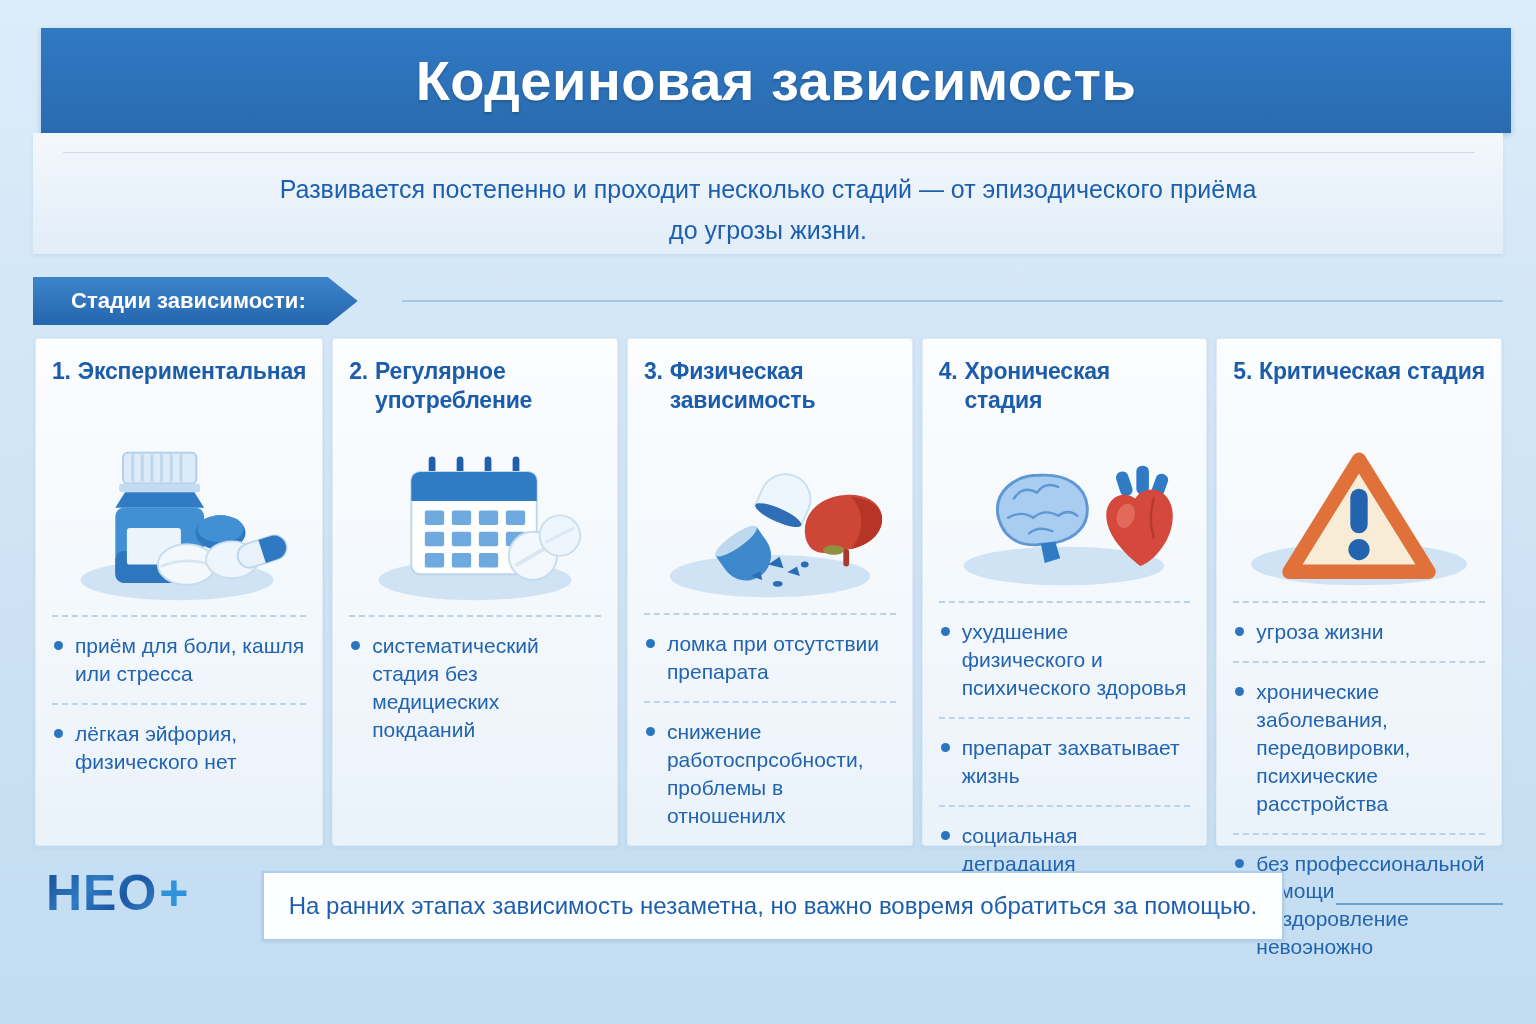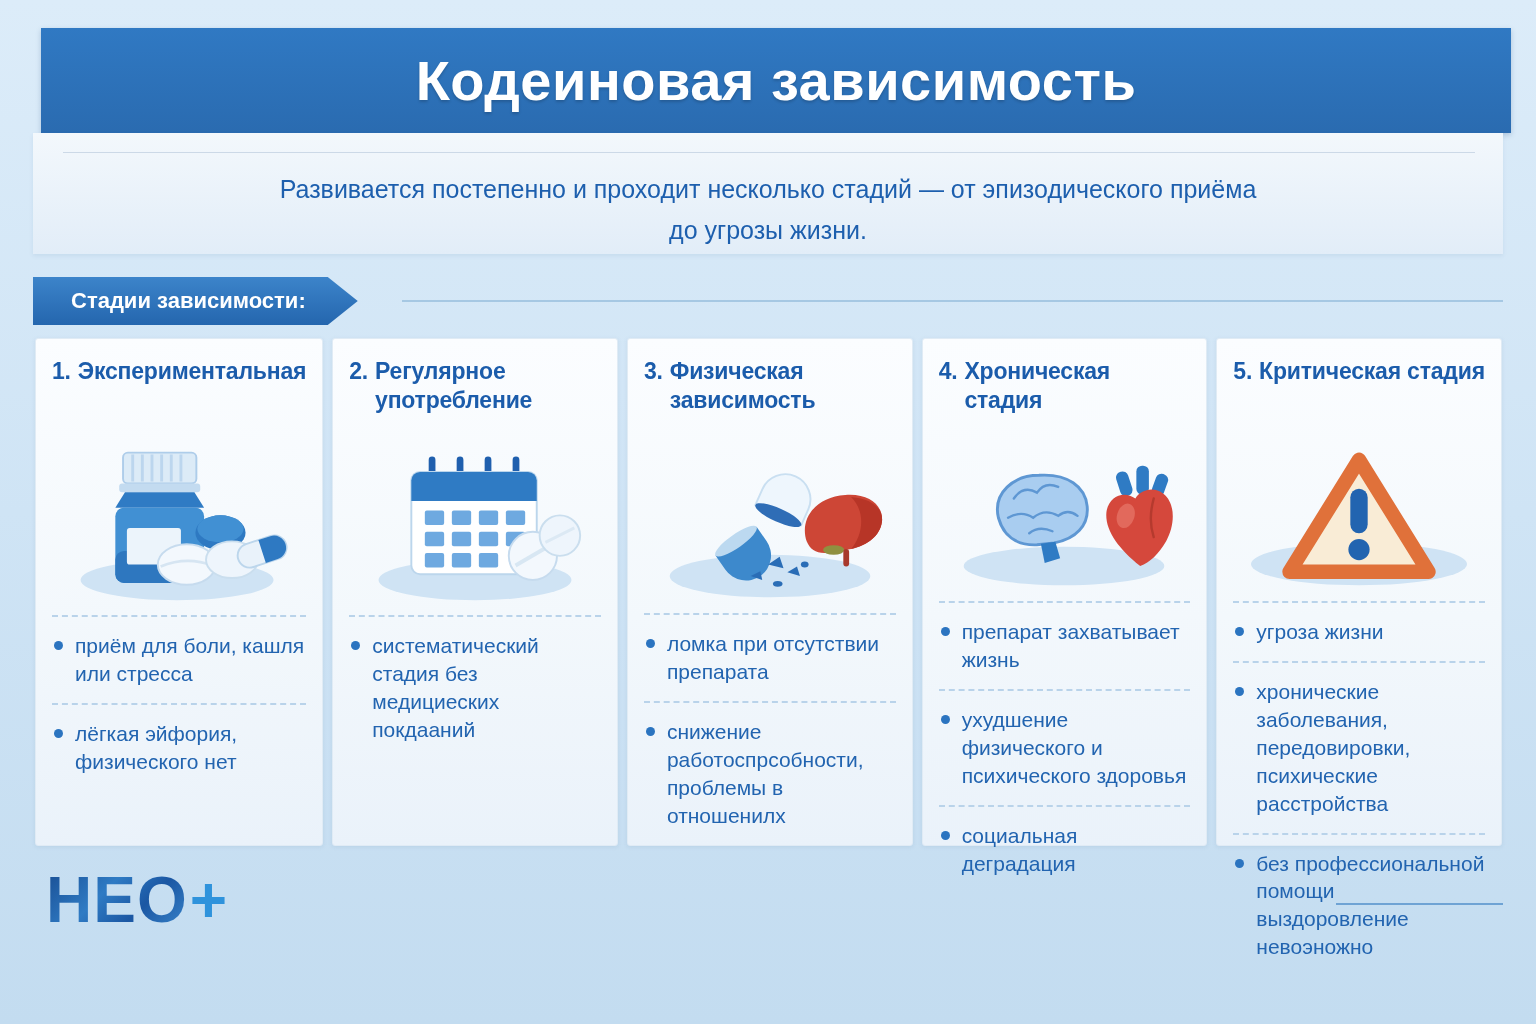--- a/index.html
+++ b/index.html
@@ -47,21 +47,21 @@
     display:flex;flex-direction:column;
   }
   .card h3{display:flex;gap:7px;margin:0;min-height:72px;color:#1b5cab;
     font-size:23px;line-height:1.24;font-weight:bold;letter-spacing:-0.2px;}
   .icon-zone{height:178px;display:flex;align-items:flex-end;justify-content:center;}
   .bullets{list-style:none;margin:8px 0 0;padding:0;}
   .bullets li{border-top:2px dashed #b9d3ea;padding:15px 0 15px 2px;display:flex;gap:12px;align-items:flex-start;}
   .dot{flex:0 0 9px;width:9px;height:9px;border-radius:50%;background:#2b74c0;margin-top:9px;}
   .btext{color:#2264b0;font-size:21px;line-height:1.33;}
   
-  .footer-logo{position:absolute;left:46px;top:868px;font-size:64px;font-weight:900;letter-spacing:1px;line-height:1;}
+  .footer-logo{position:absolute;left:46px;top:868px;font-size:50px;font-weight:900;letter-spacing:1px;line-height:1;}
   .footer-logo .neo{
     background:linear-gradient(135deg,#174a8f 0%,#2f7bc4 40%,#1b57a3 65%,#3c8ad0 100%);
     -webkit-background-clip:text;background-clip:text;color:transparent;
   }
   .footer-logo .plus{color:#2f93dc;margin-left:2px;}
   .footer-box{
     position:absolute;left:262px;top:871px;width:1018px;height:66px;
     background:#fdfeff;border:2px solid #aecde8;
     box-shadow:inset 0 0 0 1px #ffffff,0 1px 3px rgba(90,130,170,0.18);
     display:flex;align-items:center;justify-content:center;
@@ -229,25 +229,25 @@
             <rect x="213" y="46" width="13" height="24" rx="6" transform="rotate(20 219 58)"></rect>
           </g>
           <path d="M199 142 C176 124 162 104 164 86 C166 70 182 63 194 72 C199 63 213 59 223 67 C236 77 235 100 226 116 C218 130 209 138 199 142 Z" fill="#d5483c"></path>
           <ellipse cx="184" cy="90" rx="9" ry="13" fill="#e2695c" transform="rotate(18 184 90)"></ellipse>
           <path d="M213 72 q-6 22 0 40" stroke="#b53a2e" stroke-width="2.5" fill="none" stroke-linecap="round"></path>
         </svg>
       </div>
       <ul class="bullets">
         <li>
           <span class="dot"></span>
+          <span class="btext">ухудшение физического и психического здоровья</span>
+        </li>
+        <li>
+          <span class="dot"></span>
           <span class="btext">препарат захватывает жизнь</span>
-        </li>
-        <li>
-          <span class="dot"></span>
-          <span class="btext">ухудшение физического и психического здоровья</span>
         </li>
         <li>
           <span class="dot"></span>
           <span class="btext">социальная деградация</span>
         </li>
       </ul>
     </div>
 
     <div class="card">
       <h3>
@@ -276,15 +276,18 @@
           <span class="btext">без профессиональной помощи выздоровление невоэножно</span>
         </li>
       </ul>
     </div>
 
   </div>
 
   <div class="footer-logo">
     <span class="neo">НЕО</span><span class="plus">+</span>
   </div>
+  <div class="footer-box">
+    <span>На ранних этапах зависимость незаметна, но важно вовремя обратиться за помощью.</span>
+  </div>
   <div class="footer-rule"></div>
 
 </div>
 
 </body></html>

